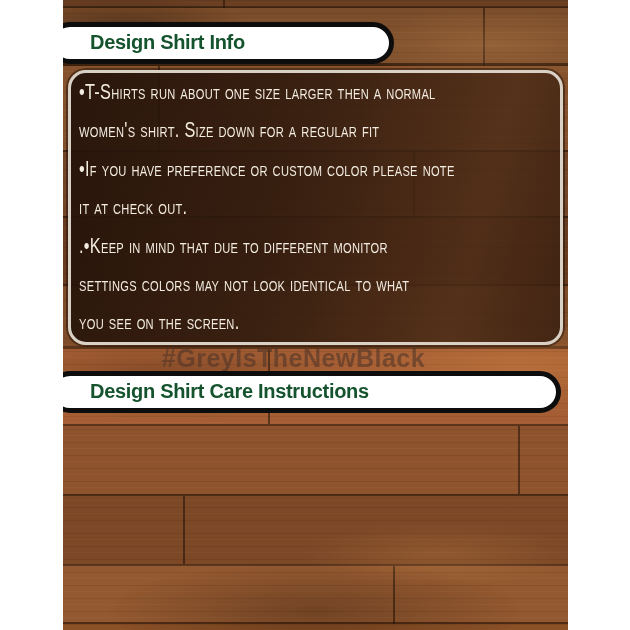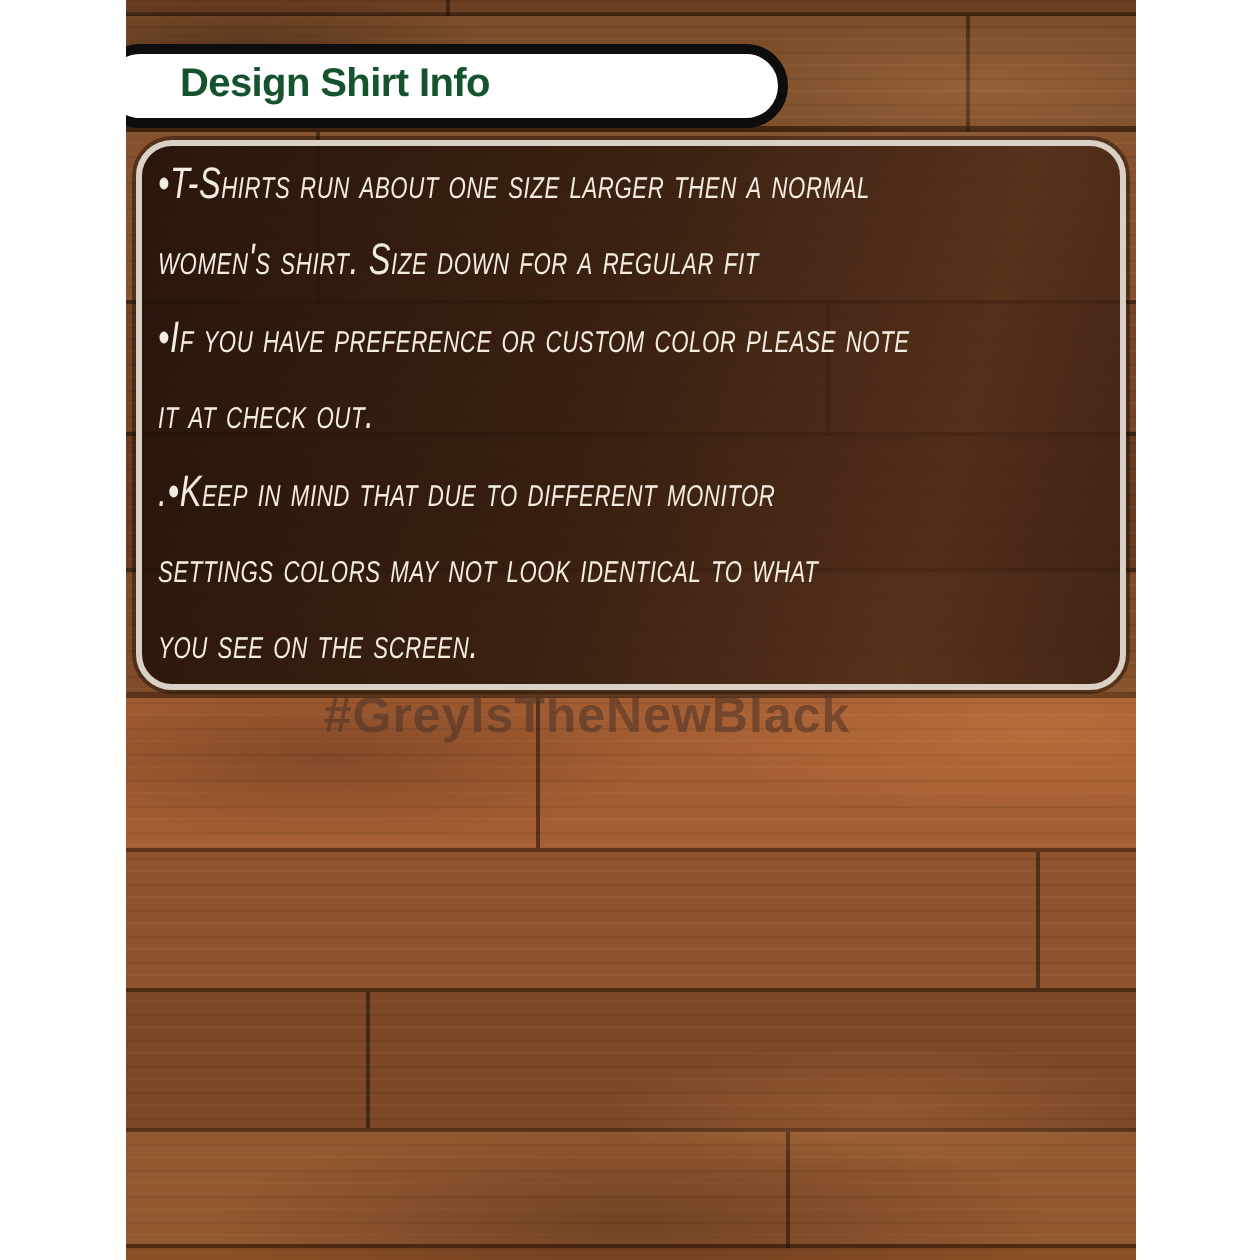--- a/index.html
+++ b/index.html
@@ -69,21 +69,21 @@
     font-weight:bold;font-size:20px;color:#14532d;letter-spacing:-0.3px;
     padding-left:36px;white-space:nowrap;line-height:1;padding-bottom:2px;
   }
 
   
   .panel{
     position:absolute;left:5px;width:495px;box-sizing:border-box;z-index:2;
     border:3px solid #d9d1c6;border-radius:18px;
     background:linear-gradient(105deg, rgba(34,17,9,0.92) 0%, rgba(48,26,13,0.88) 45%, rgba(74,42,22,0.80) 80%, rgba(56,31,16,0.86) 100%);
     box-shadow:0 0 0 2px rgba(25,12,4,0.45);
-    padding:0 8px;overflow:hidden;font-style:italic;
+    padding:0 8px;overflow:hidden;
   }
   .panel-info{top:70px;height:275px;}
   .panel-care{top:424px;height:198px;}
   .panel p{
     margin:0;color:#f3ece1;font-size:22px;font-variant:small-caps;
     letter-spacing:0.4px;white-space:nowrap;
     transform:scaleX(0.74);transform-origin:0 50%;
   }
   .panel-info p{line-height:38.4px;}
   .panel-care p{line-height:38.4px;}
@@ -119,15 +119,18 @@
       <p>women's shirt. Size down for a regular fit</p>
       <p>•If you have preference or custom color please note</p>
       <p>it at check out.</p>
       <p>.•Keep in mind that due to different monitor</p>
       <p>settings colors may not look identical to what</p>
       <p>you see on the screen.</p>
     </div>
 
     <div class="watermark">#GreyIsTheNewBlack</div>
 
+    <div class="title-bar bar-care">
+      <span class="title-text">Design Shirt Care Instructions</span>
+    </div>
 
   </div>
 </div>
 
 </body></html>

